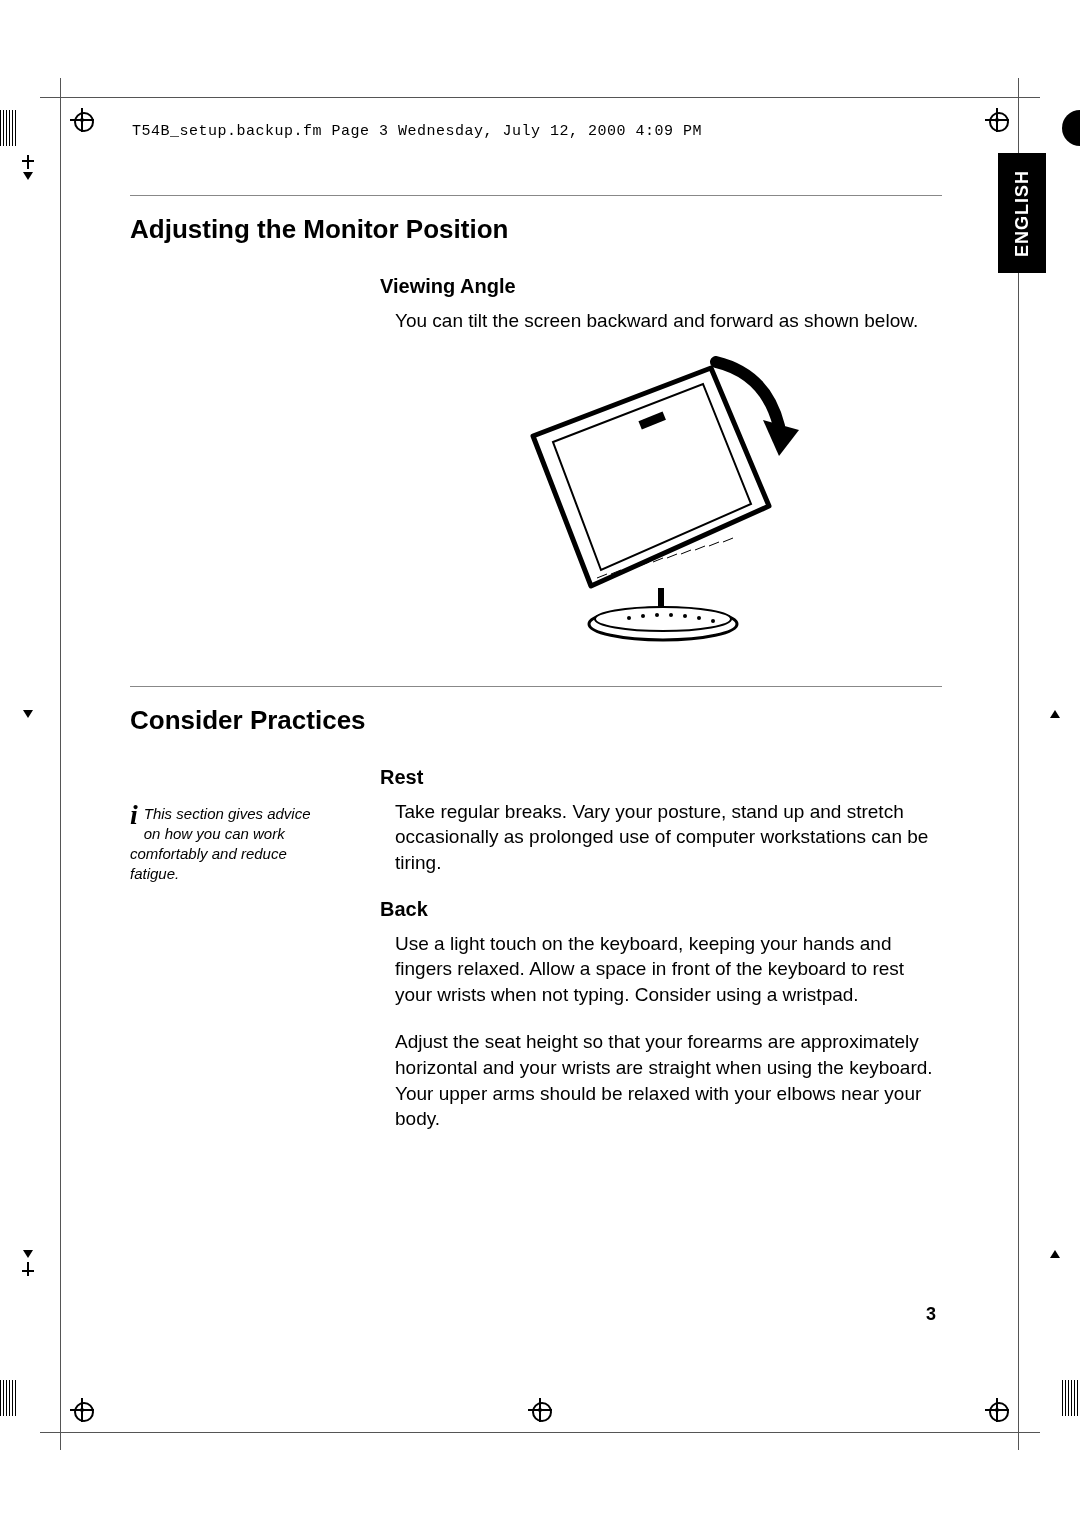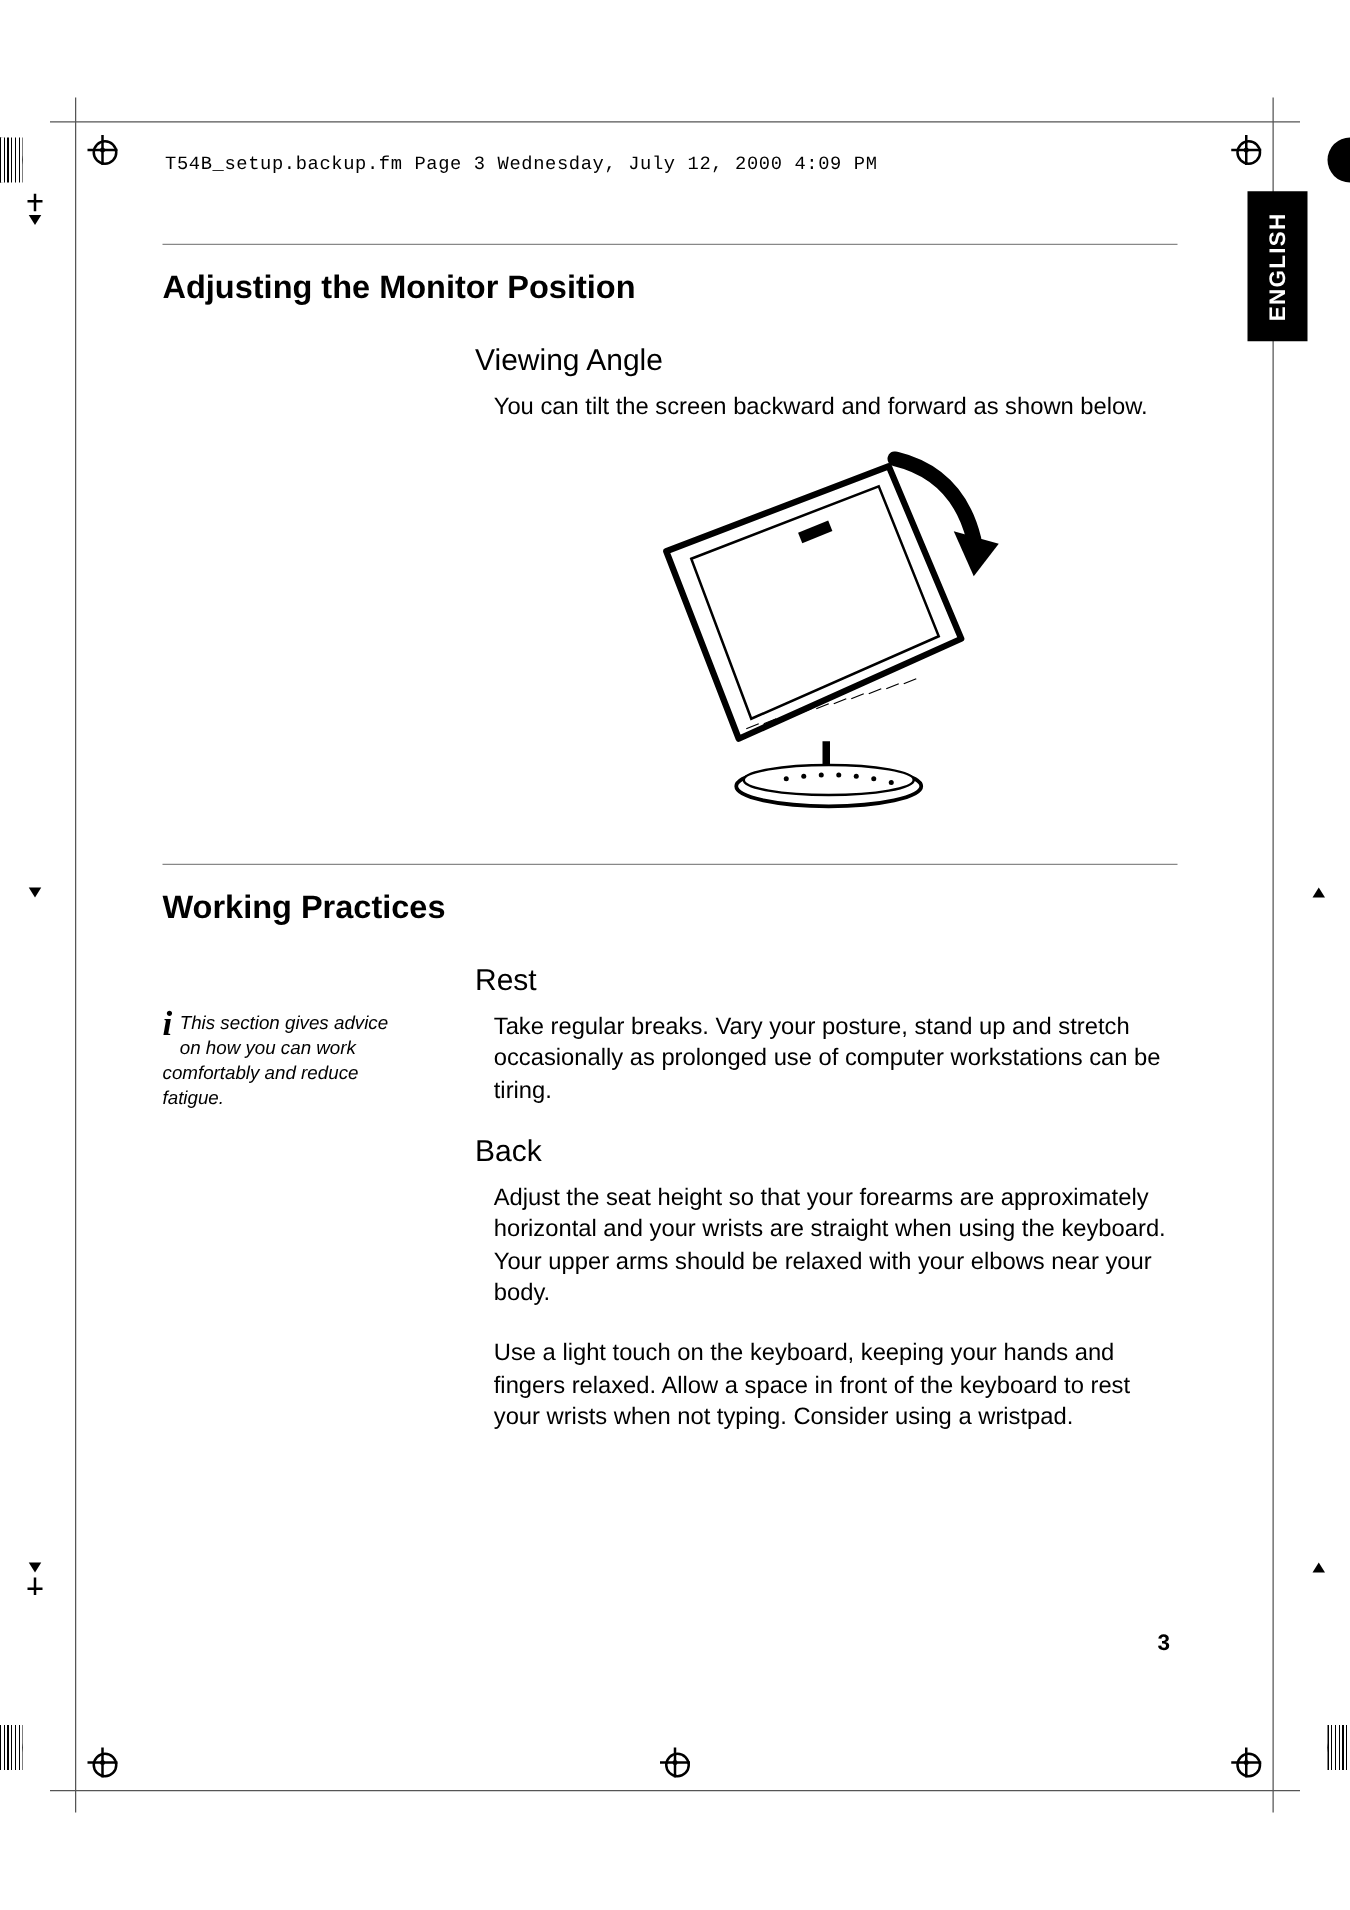--- a/index.html
+++ b/index.html
@@ -105,22 +105,22 @@
   }
   h1.section {
     font-size: 26px;
     font-weight: bold;
     margin: 0 0 30px 0;
   }
   .indent-block {
     margin-left: 250px;
   }
   h2.sub {
-    font-size: 24px;
-    font-weight: normal;
+    font-size: 20px;
+    font-weight: bold;
     margin: 0 0 10px 0;
   }
   p.body {
     font-size: 19px;
     line-height: 1.35;
     margin: 0 0 22px 15px;
   }
 
   .monitor-figure {
     margin: 22px auto 40px auto;
@@ -267,35 +267,35 @@
             <circle cx="160" cy="259" r="2"></circle>
             <circle cx="174" cy="260" r="2"></circle>
             <circle cx="188" cy="262" r="2"></circle>
             <circle cx="202" cy="265" r="2"></circle>
           </g>
         </svg>
       </div>
     </div>
 
     <hr class="rule">
-    <h1 class="section">Working Practices</h1>
+    <h1 class="section">Consider Practices</h1>
 
     <div class="two-col">
       <div class="sidenote">
         <span class="info-icon">i</span>
         <span>This section gives advice on how you can work comfortably and reduce fatigue.</span>
       </div>
 
       <div class="indent-block">
         <h2 class="sub">Rest</h2>
         <p class="body">Take regular breaks. Vary your posture, stand up and stretch occasionally as prolonged use of computer workstations can be tiring.</p>
 
         <h2 class="sub">Back</h2>
 
+        <p class="body">Use a light touch on the keyboard, keeping your hands and fingers relaxed. Allow a space in front of the keyboard to rest your wrists when not typing. Consider using a wristpad.</p>
         <p class="body">Adjust the seat height so that your forearms are approximately horizontal and your wrists are straight when using the keyboard. Your upper arms should be relaxed with your elbows near your body.</p>
-        <p class="body">Use a light touch on the keyboard, keeping your hands and fingers relaxed. Allow a space in front of the keyboard to rest your wrists when not typing. Consider using a wristpad.</p>
       </div>
     </div>
 
   </div>
 
   <div class="page-number">3</div>
 </div>
 
 </body></html>

